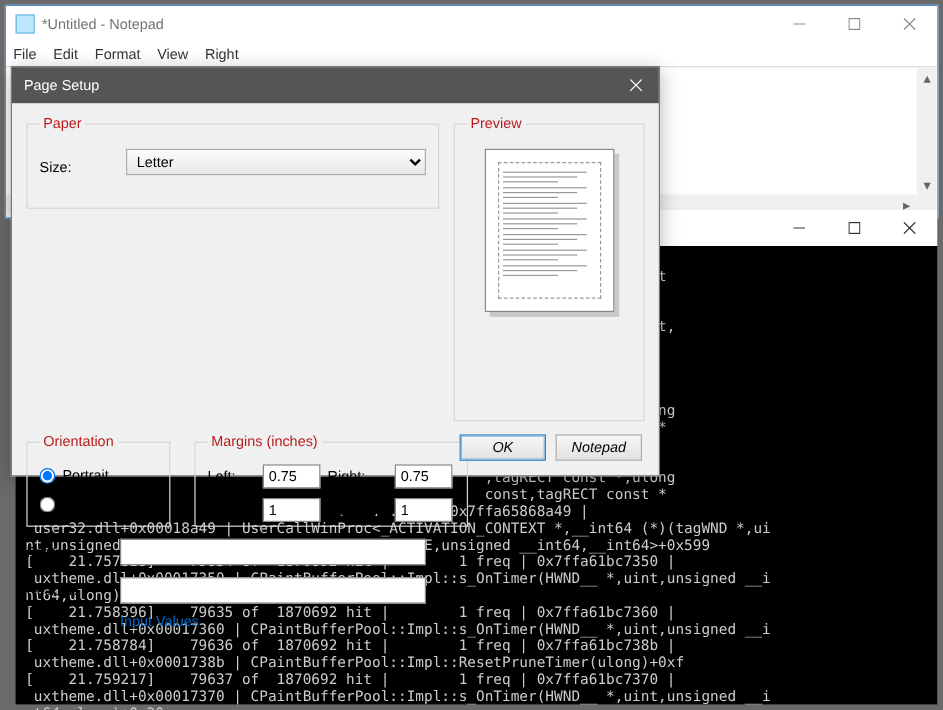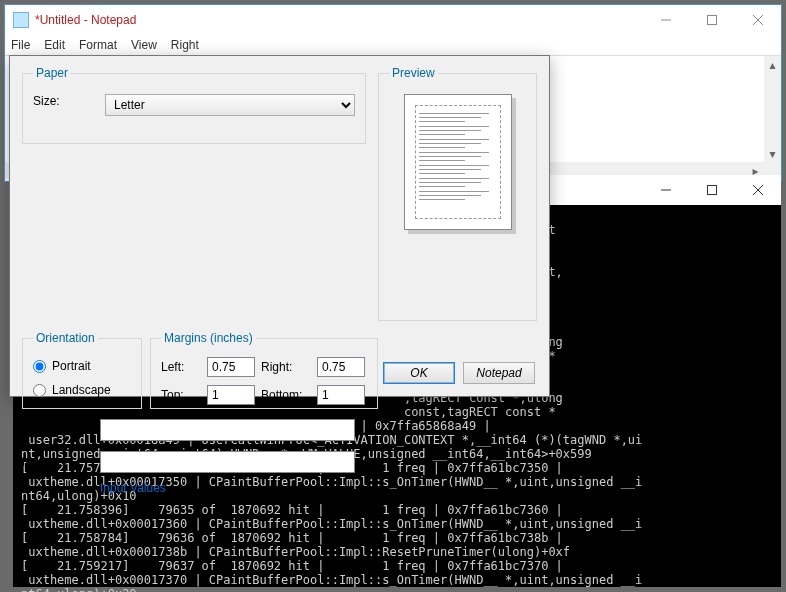--- a/index.html
+++ b/index.html
@@ -2,21 +2,21 @@
 <html><head>
 <meta charset="utf-8">
 <style>
 * { box-sizing: border-box; margin: 0; padding: 0; font-family: "Segoe UI", Tahoma, sans-serif; font-size: 12px; }
 body { background: #6a6a6a; width: 786px; height: 592px; overflow: hidden; position: relative; }
 
 
 .notepad-window { position: absolute; left: 4px; top: 4px; width: 778px; height: 178px; background: #fff; border: 1px solid #4a90d6; }
 .notepad-titlebar { height: 30px; display: flex; align-items: center; padding-left: 8px; }
 .notepad-titlebar .np-icon { width: 16px; height: 16px; background: #bfe6ff; border: 1px solid #6fb7e0; margin-right: 6px; }
-.notepad-titlebar .np-title { flex: 1; color: #b91c1c; }
+.notepad-titlebar .np-title { flex: 1; color: #737373; }
 .np-btns { display: flex; }
 .np-btn { width: 46px; height: 30px; display: flex; align-items: center; justify-content: center; color: #888; }
 .np-btn svg { width: 10px; height: 10px; }
 .np-menubar { height: 20px; display: flex; align-items: center; padding-left: 6px; gap: 14px; color: #333; }
 .np-content { border-top: 1px solid #ddd; height: 124px; position: relative; }
 .np-scroll-v { position: absolute; right: 0; top: 0; bottom: 17px; width: 17px; background: #f0f0f0; }
 .np-scroll-v .arrow { height: 17px; display: flex; align-items: center; justify-content: center; color: #666; }
 .np-scroll-h { position: absolute; left: 0; right: 17px; bottom: 0; height: 17px; background: #f0f0f0; display: flex; }
 .np-scroll-h .arrow { width: 17px; display: flex; align-items: center; justify-content: center; color: #666; }
 .np-corner { position: absolute; right: 0; bottom: 0; width: 17px; height: 17px; background: #f0f0f0; }
@@ -30,30 +30,30 @@
 .cmd-body { padding: 4px 8px; color: #ccc; font-family: "Consolas", monospace; font-size: 12px; white-space: pre; line-height: 14px; overflow: hidden; }
 
 
 .dialog { position: absolute; left: 9px; top: 55px; width: 541px; height: 342px; background: #f0f0f0; border: 1px solid #777; box-shadow: 0 4px 16px rgba(0,0,0,.3); }
 .dlg-titlebar { height: 30px; background: #555; color: #fff; display: flex; align-items: center; padding-left: 10px; }
 .dlg-title { flex: 1; }
 .dlg-close { width: 38px; height: 28px; display: flex; align-items: center; justify-content: center; }
 .dlg-body { padding: 10px 12px 10px 12px; }
 
 fieldset { border: 1px solid #d6d6d6; padding: 8px 10px 10px 10px; position: relative; }
-legend { color: #0369a1; padding: 0 3px; font-size: 12px; }
+legend { color: #b91c1c; padding: 0 3px; font-size: 12px; }
 
 .row1 { display: flex; gap: 12px; }
 .grp-paper { width: 344px; height: 78px; }
 .grp-preview { flex: 1; height: 255px; }
-.paper-row { display: flex; align-items: flex-start; margin-top: 6px; }
+.paper-row { display: flex; align-items: flex-end; margin-top: 6px; }
 .paper-row label { width: 72px; }
 select { flex: 1; height: 22px; background: linear-gradient(#fcfcfc,#e8e8e8); border: 1px solid #adadad; padding: 0 4px; }
 
-.row2 { display: flex; gap: 8px; margin-top: 10px; align-items: flex-end; }
+.row2 { display: flex; gap: 20px; margin-top: 10px; align-items: flex-end; }
 .grp-orient { width: 120px; height: 78px; }
 .grp-margins { width: 212px; height: 78px; }
 
 .radio-row { display: flex; align-items: center; gap: 6px; margin-top: 6px; }
 input[type=radio] { width: 13px; height: 13px; }
 
 .margin-grid { display: grid; grid-template-columns: 42px 50px 52px 50px; gap: 8px 4px; align-items: center; margin-top: 4px; }
 .margin-grid input { width: 48px; height: 20px; border: 1px solid #828790; padding: 0 4px; background: #fff; }
 
 .hf-row { display: flex; align-items: center; margin-top: 10px; }
@@ -167,20 +167,29 @@
 [    21.758396]    79635 of  1870692 hit |        1 freq | 0x7ffa61bc7360 |
  uxtheme.dll+0x00017360 | CPaintBufferPool::Impl::s_OnTimer(HWND__ *,uint,unsigned __i
 [    21.758784]    79636 of  1870692 hit |        1 freq | 0x7ffa61bc738b |
  uxtheme.dll+0x0001738b | CPaintBufferPool::Impl::ResetPruneTimer(ulong)+0xf
 [    21.759217]    79637 of  1870692 hit |        1 freq | 0x7ffa61bc7370 |
  uxtheme.dll+0x00017370 | CPaintBufferPool::Impl::s_OnTimer(HWND__ *,uint,unsigned __i
 nt64,ulong)+0x20</div>
 </div>
 
 <div class="dialog">
+  <div class="dlg-titlebar">
+    <div class="dlg-title">Page Setup</div>
+    <div class="dlg-close">
+      <svg width="10" height="10" viewBox="0 0 10 10">
+          <line x1="0" y1="0" x2="10" y2="10" stroke="#fff" stroke-width="1"></line>
+          <line x1="10" y1="0" x2="0" y2="10" stroke="#fff" stroke-width="1"></line>
+        </svg>
+    </div>
+  </div>
   <div class="dlg-body">
     <div class="row1">
       <fieldset class="grp-paper">
         <legend>Paper</legend>
         <div class="paper-row">
           <label>Size:</label>
           <select><option>Letter</option></select>
         </div>
       </fieldset>
       <fieldset class="grp-preview">

